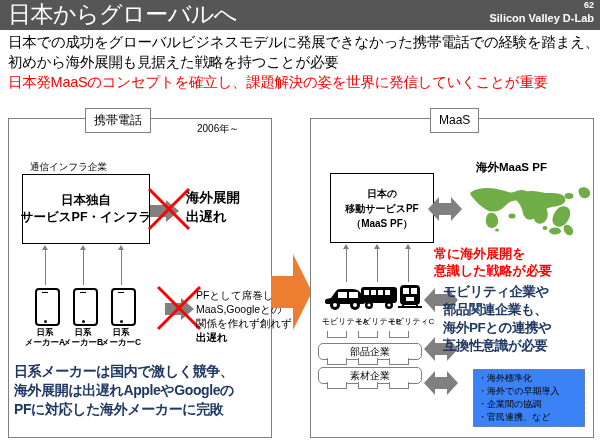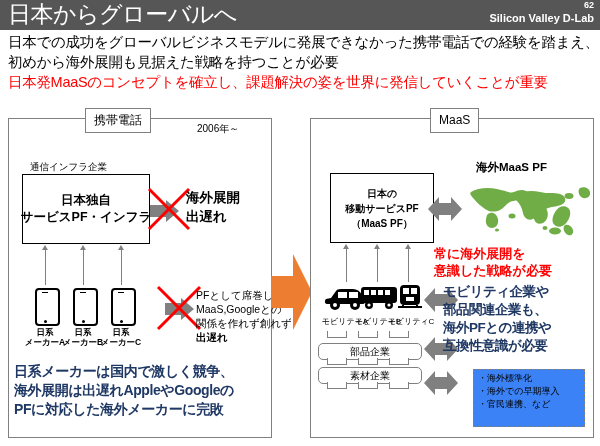--- a/index.html
+++ b/index.html
@@ -330,16 +330,17 @@
   <div class="blue-blk2">
     <div>モビリティ企業や</div>
     <div>部品関連企業も、</div>
     <div>海外PFとの連携や</div>
     <div>互換性意識が必要</div>
   </div>
 
   <div id="dash-box">
     <div>・海外標準化</div>
     <div>・海外での早期導入</div>
+    <div>・企業間の協調</div>
     <div>・官民連携、など</div>
   </div>
 
 </div>
 
 </body></html>

